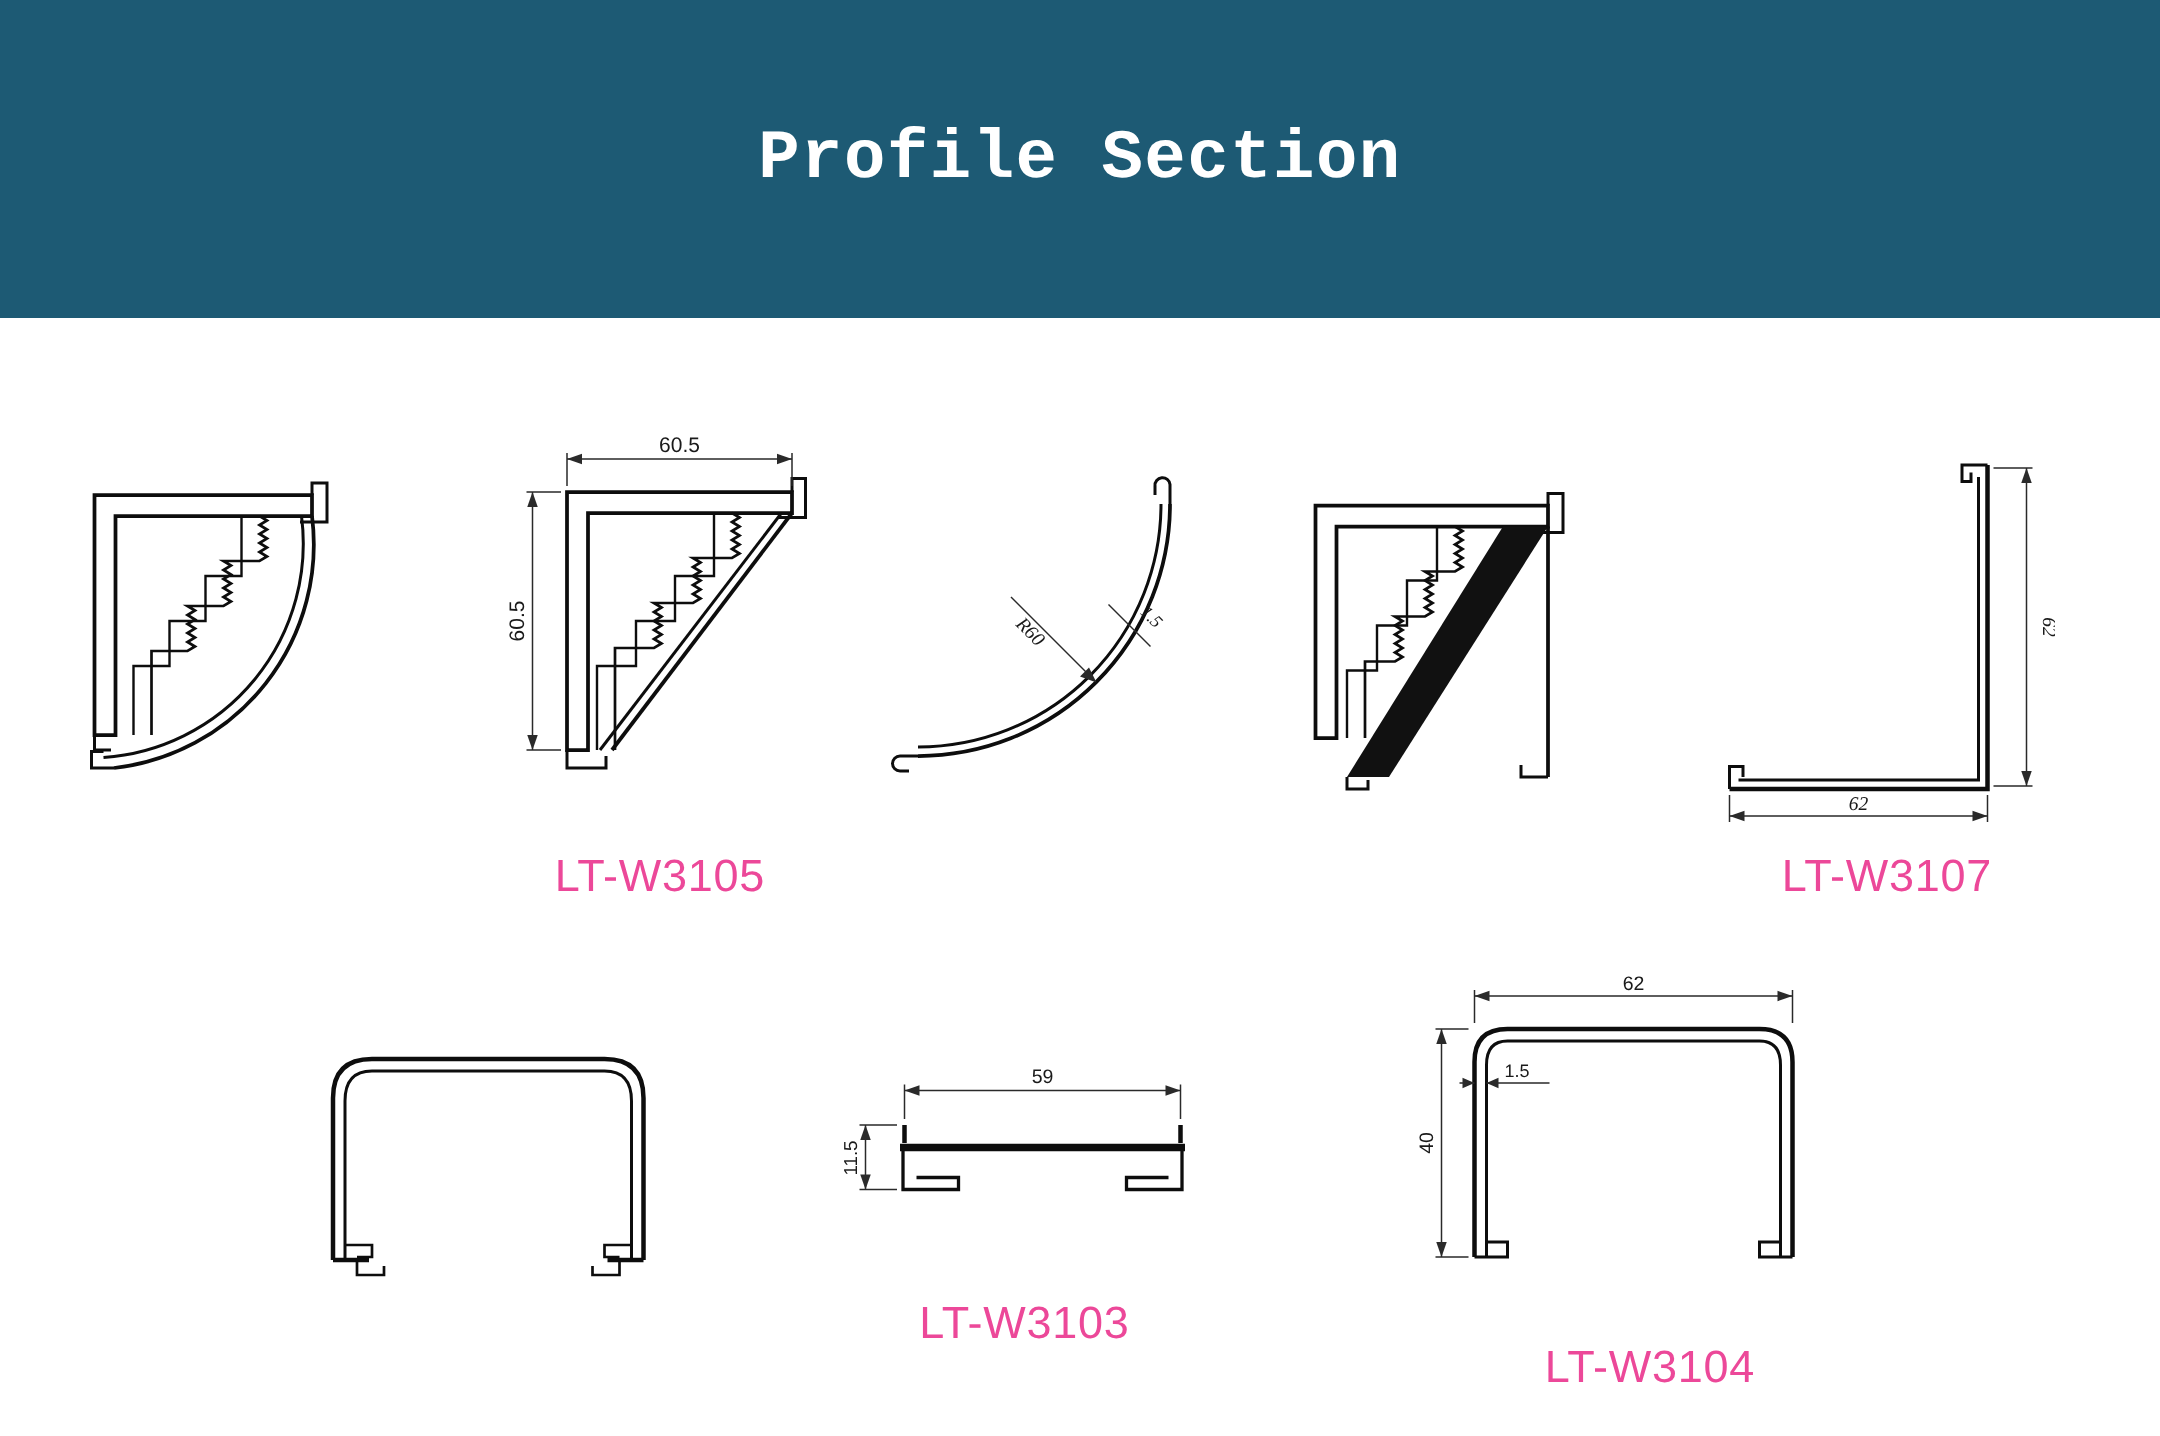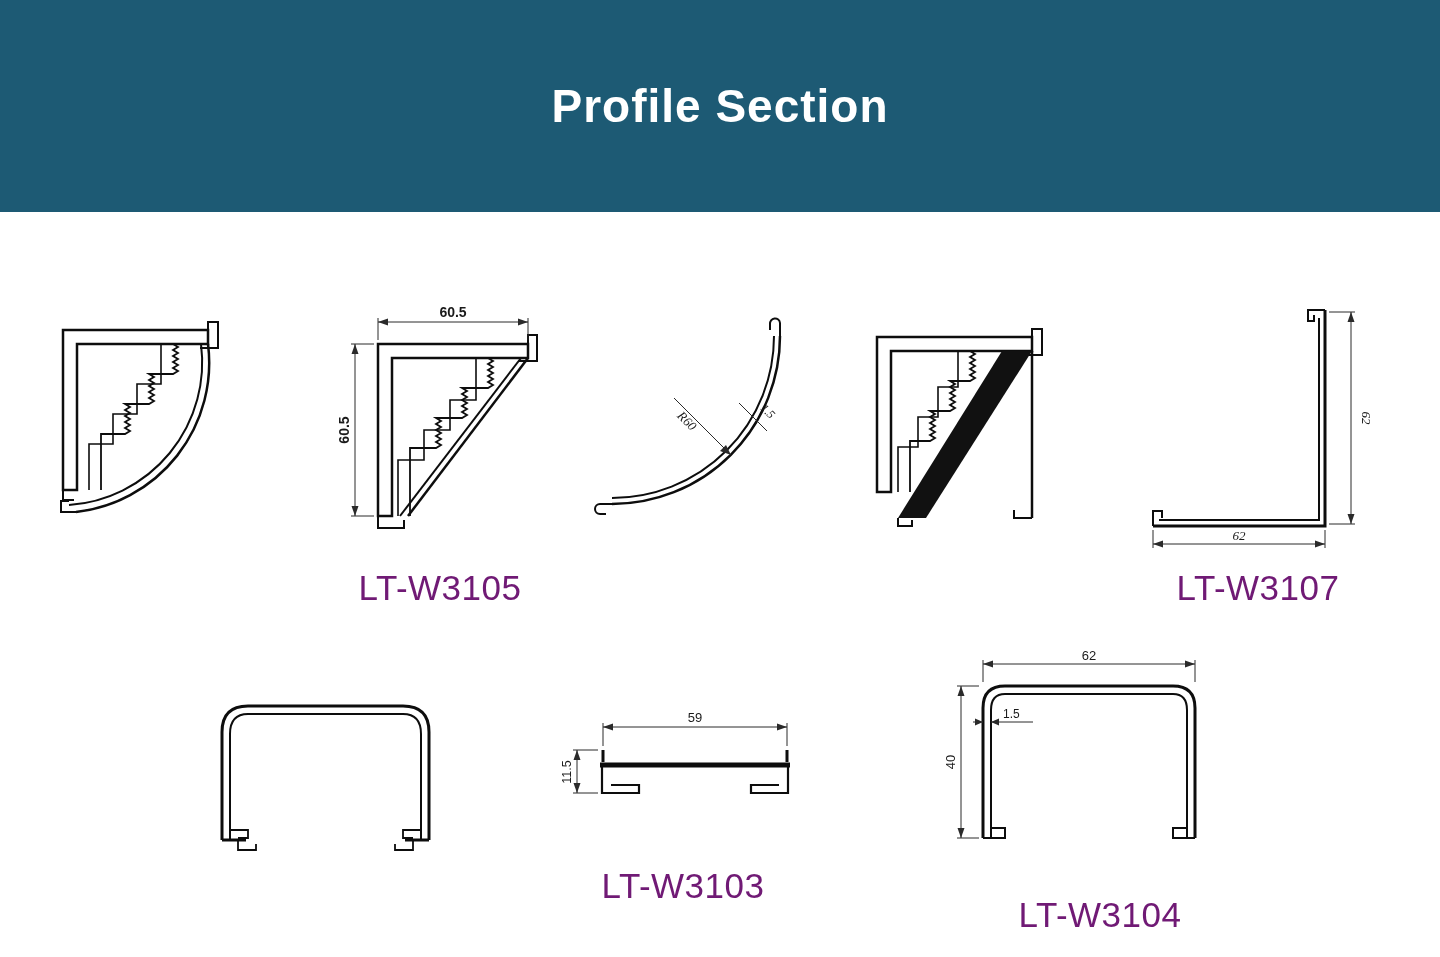--- a/index.html
+++ b/index.html
@@ -4,30 +4,30 @@
 <style>
   html,body{margin:0;padding:0;}
   body{
     width:1440px;height:957px;background:#ffffff;
     font-family:"Liberation Sans", sans-serif;
     position:relative;overflow:hidden;
   }
   .page{position:relative;width:1440px;height:957px;background:#fff;}
   .header{
     position:absolute;left:0;top:0;width:1440px;height:212px;
-    background:#1d5a74;display:flex;align-items:center;justify-content:center;
+    background:#1d5a74;display:flex;align-items:center;justify-content:center;font-family:Liberation Mono, monospace;
   }
   .header h1{
     color:#ffffff;font-size:46px;font-weight:700;letter-spacing:1px;margin:0;
   }
   .drawing{position:absolute;}
   .drawing svg{display:block;width:100%;height:100%;}
   .plabel{
-    position:absolute;text-align:center;color:#701a75;
-    font-size:35px;font-weight:400;letter-spacing:0.5px;
+    position:absolute;text-align:center;color:#ec4899;
+    font-size:30px;font-weight:400;letter-spacing:0.5px;
   }
   .ink{stroke:#0d0d0d;fill:none;}
   .dimline{stroke:#2a2a2a;stroke-width:1;fill:none;}
   .arrow{fill:#2a2a2a;stroke:none;}
   text.dim{fill:#1a1a1a;font-family:"Liberation Sans", sans-serif;}
   text.dim.it{font-style:italic;font-family:"Liberation Serif", serif;}
   .solid{fill:#111;stroke:none;}
 </style>
 </head>
 <body>
@@ -44,21 +44,21 @@
       <path class="ink" stroke-width="2" d="M160,18 V10 H170 V36 H152"></path>
       <path class="ink" stroke-width="1.8" d="M125,32 l5,3 l-5,3 l5,3 l-5,3 l5,3 l-5,3 l5,3 l-5,3 l5,3 l-5,3 h-24 l5,3 l-5,3 l5,3 l-5,3 l5,3 l-5,3 l5,3 l-5,3 l5,3 l-5,3 h-24 l5,3 l-5,3 l5,3 l-5,3 l5,3 l-5,3 l5,3 l-5,3 l5,3 l-5,3 h-24 V178"></path>
       <path class="ink" stroke-width="1.6" d="M113,32 V72 H89 V102 H65 V132 H41 V178"></path>
       <path class="ink" stroke-width="2.5" d="M160,32 A150,150 0 0 1 28,200"></path>
       <path class="ink" stroke-width="2" d="M153,32 A143,143 0 0 1 21,193"></path>
       <path class="ink" stroke-width="2" d="M28,200 H13 V189 H21"></path>
       <path class="ink" stroke-width="2" d="M15,178 V188 H26"></path>
     </svg>
   </div>
 
-  <div class="drawing" style="left:338px;top:304px;width:250px;height:250px;font-weight:bold;">
+  <div class="drawing" style="left:338px;top:288px;width:250px;height:250px;">
     <svg viewBox="0 0 250 250">
       <path class="ink" stroke-width="2.5" d="M40,40 H190 V54 H54 V212 H40 Z"></path>
       <path class="ink" stroke-width="2" d="M190,40 V31 H199 V57 H181"></path>
       <path class="ink" stroke-width="1.8" d="M150,54 l5,3 l-5,3 l5,3 l-5,3 l5,3 l-5,3 l5,3 l-5,3 l5,3 l-5,3 h-26 l5,3 l-5,3 l5,3 l-5,3 l5,3 l-5,3 l5,3 l-5,3 l5,3 l-5,3 h-26 l5,3 l-5,3 l5,3 l-5,3 l5,3 l-5,3 l5,3 l-5,3 l5,3 l-5,3 h-26 V212"></path>
       <path class="ink" stroke-width="1.6" d="M138,54 V96 H112 V126 H86 V156 H60 V212"></path>
       <path class="ink" stroke-width="2.5" d="M190,54 L70,212"></path>
       <path class="ink" stroke-width="2" d="M183,54 L62,212"></path>
       <path class="ink" stroke-width="2" d="M40,212 V224 H66 V216"></path>
 
       <path class="dimline" d="M40,36 V14 M190,36 V14 M40,18 H190"></path>

